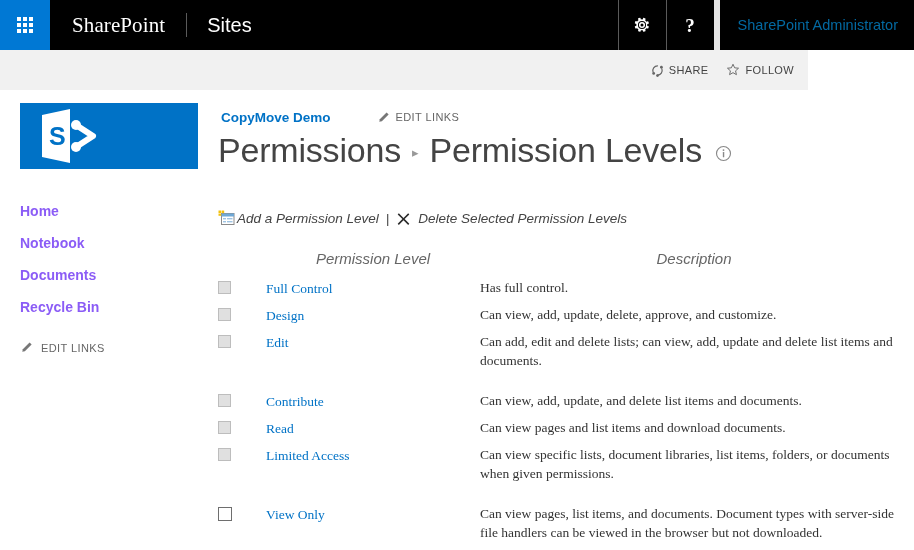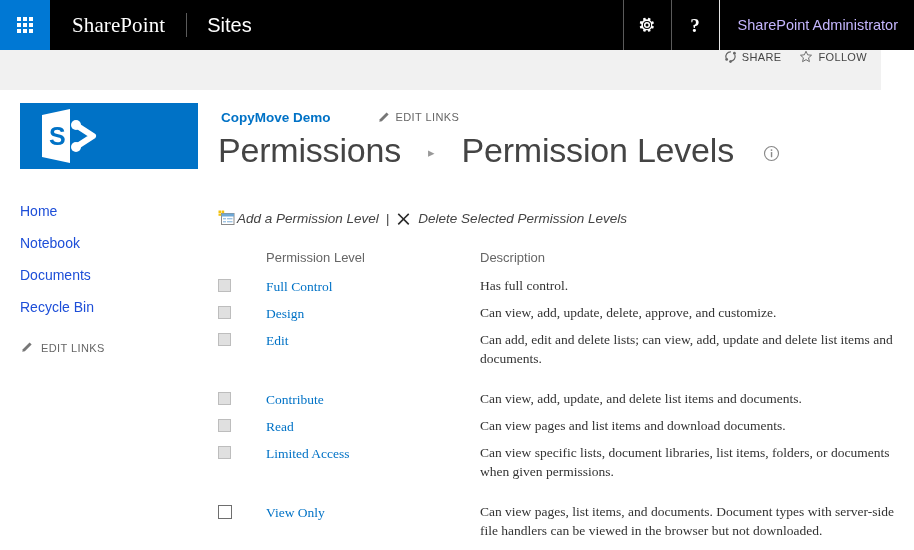--- a/index.html
+++ b/index.html
@@ -82,37 +82,37 @@
   .suite-help {
     font-size: 19px;
     font-weight: 700;
     line-height: 1;
     font-family: "Liberation Serif", serif;
   }
   .suite-user {
     display: flex;
     align-items: center;
     padding: 0 16px 0 18px;
-    color: #c4b5fd;
+    color: #0369a1;
     font-size: 14.5px;
     font-weight: 400;
     white-space: nowrap;
-    border-left: 1px solid #e5e5e5;
+    border-left: 6px solid #e5e5e5;
     cursor: pointer;
     text-align: right;
   }
 
   
   .ribbon-strip {
     position: absolute;
     top: 50px; left: 0;
-    width: 881px; height: 40px;
+    width: 808px; height: 40px;
     background: #F1F1F1;
     display: flex;
-    align-items: flex-start;
+    align-items: center;
     justify-content: flex-end;
     padding-right: 14px;
   }
   .strip-action {
     display: flex;
     align-items: center;
     gap: 5px;
     color: #444444;
     font-size: 11px;
     letter-spacing: .35px;
@@ -155,21 +155,21 @@
     letter-spacing: .4px;
     cursor: pointer;
     white-space: nowrap;
   }
 
   .page-title {
     position: absolute;
     top: 131px; left: 218px;
     display: flex;
     align-items: center;
-    gap: 16px;
+    gap: 0;
     white-space: nowrap;
   }
   .title-part {
     font-size: 34px;
     font-weight: 300;
     color: #444444;
     letter-spacing: -.2px;
   }
   .title-arrow {
     color: #999999;
@@ -186,23 +186,23 @@
   }
 
   
   .left-nav {
     position: absolute;
     top: 200px; left: 20px;
     width: 180px;
   }
   .nav-item {
     display: block;
-    color: #1d4ed8;
+    color: #8b5cf6;
     font-size: 14px;
-    font-weight: 400;
+    font-weight: 700;
     line-height: 17px;
     padding: 3px 0;
     margin-bottom: 9px;
     cursor: pointer;
     white-space: nowrap;
   }
   .nav-edit-links {
     display: flex;
     align-items: center;
     gap: 8px;
@@ -246,26 +246,27 @@
   .del-icon { width: 15px; height: 15px; flex: 0 0 15px; margin-right: 5px; }
 
   
   .perm-table {
     margin-top: 20px;
     width: 690px;
     border-collapse: collapse;
     table-layout: fixed;
   }
   .perm-table th {
-    text-align: left;
-    font-size: 13px;
+    text-align: center;
+    font-size: 15px;
     font-weight: 400;
     color: #666666;
     padding: 0 0 12px 0;
     vertical-align: bottom;
+    font-style: italic;
   }
   .col-check { width: 48px; }
   .col-name  { width: 214px; }
   .col-desc  { width: 428px; }
 
   .perm-table td {
     vertical-align: top;
     padding: 0 0 8px 0;
     font-family: Liberation Serif, serif;
   }

